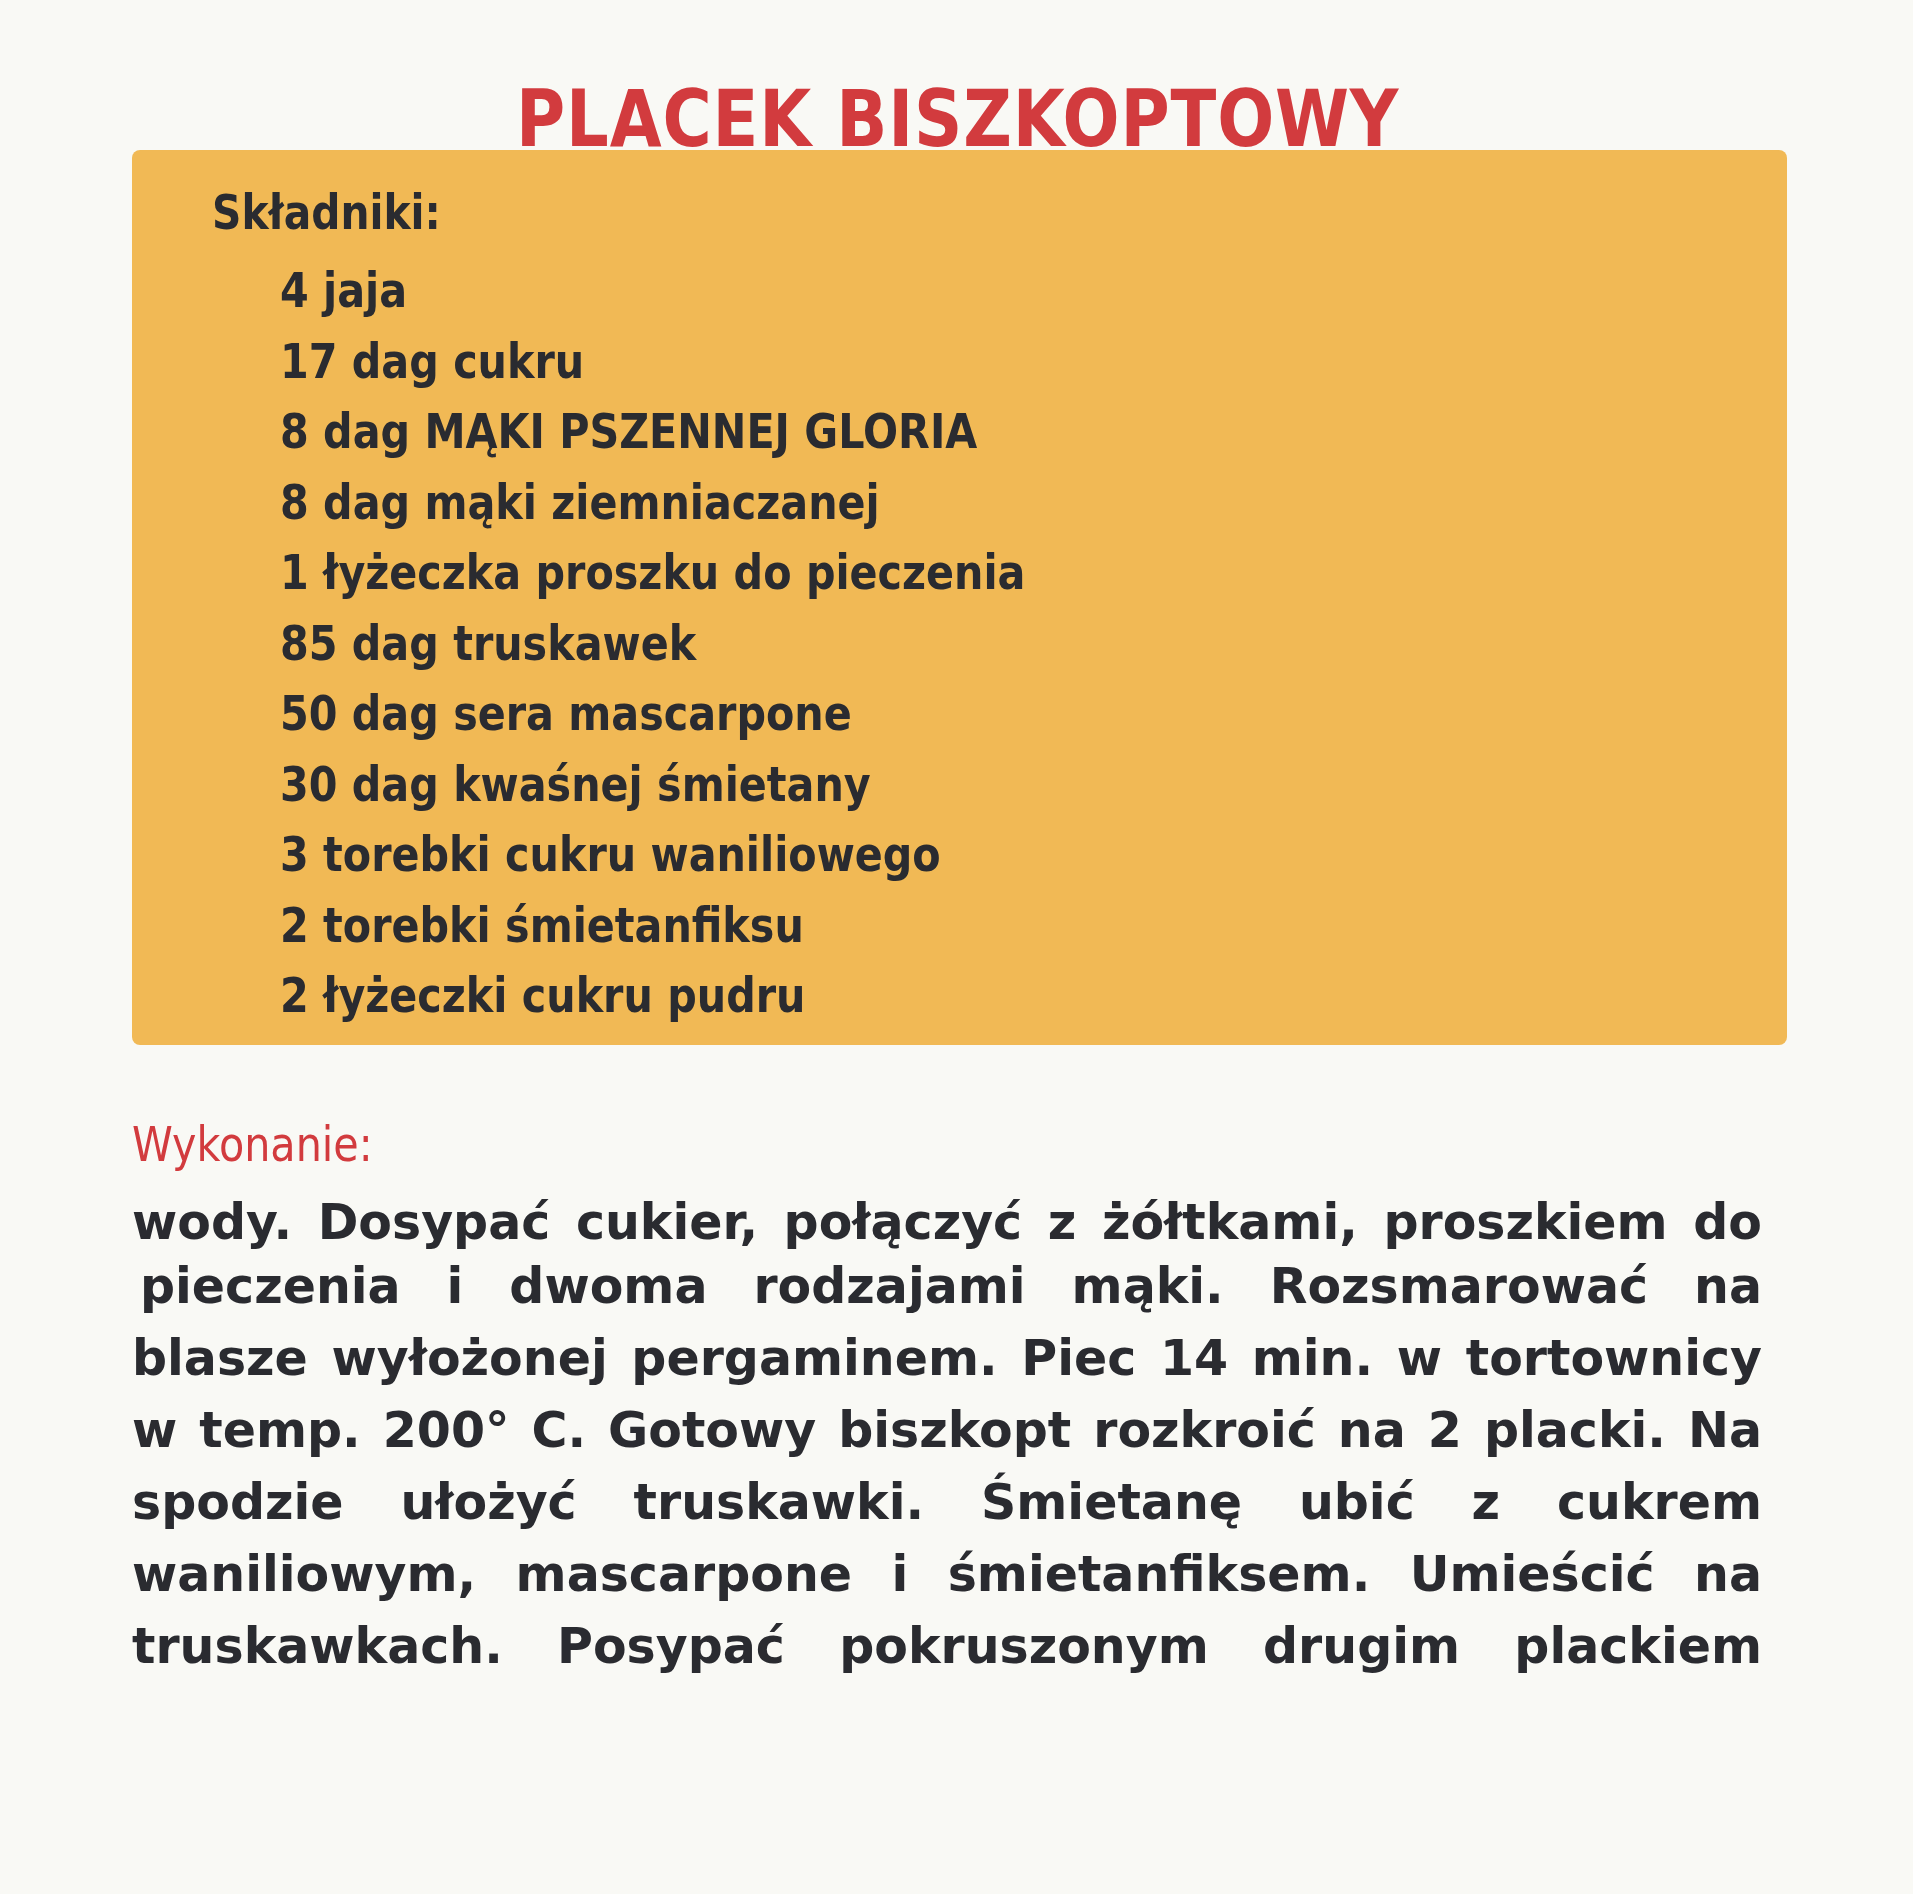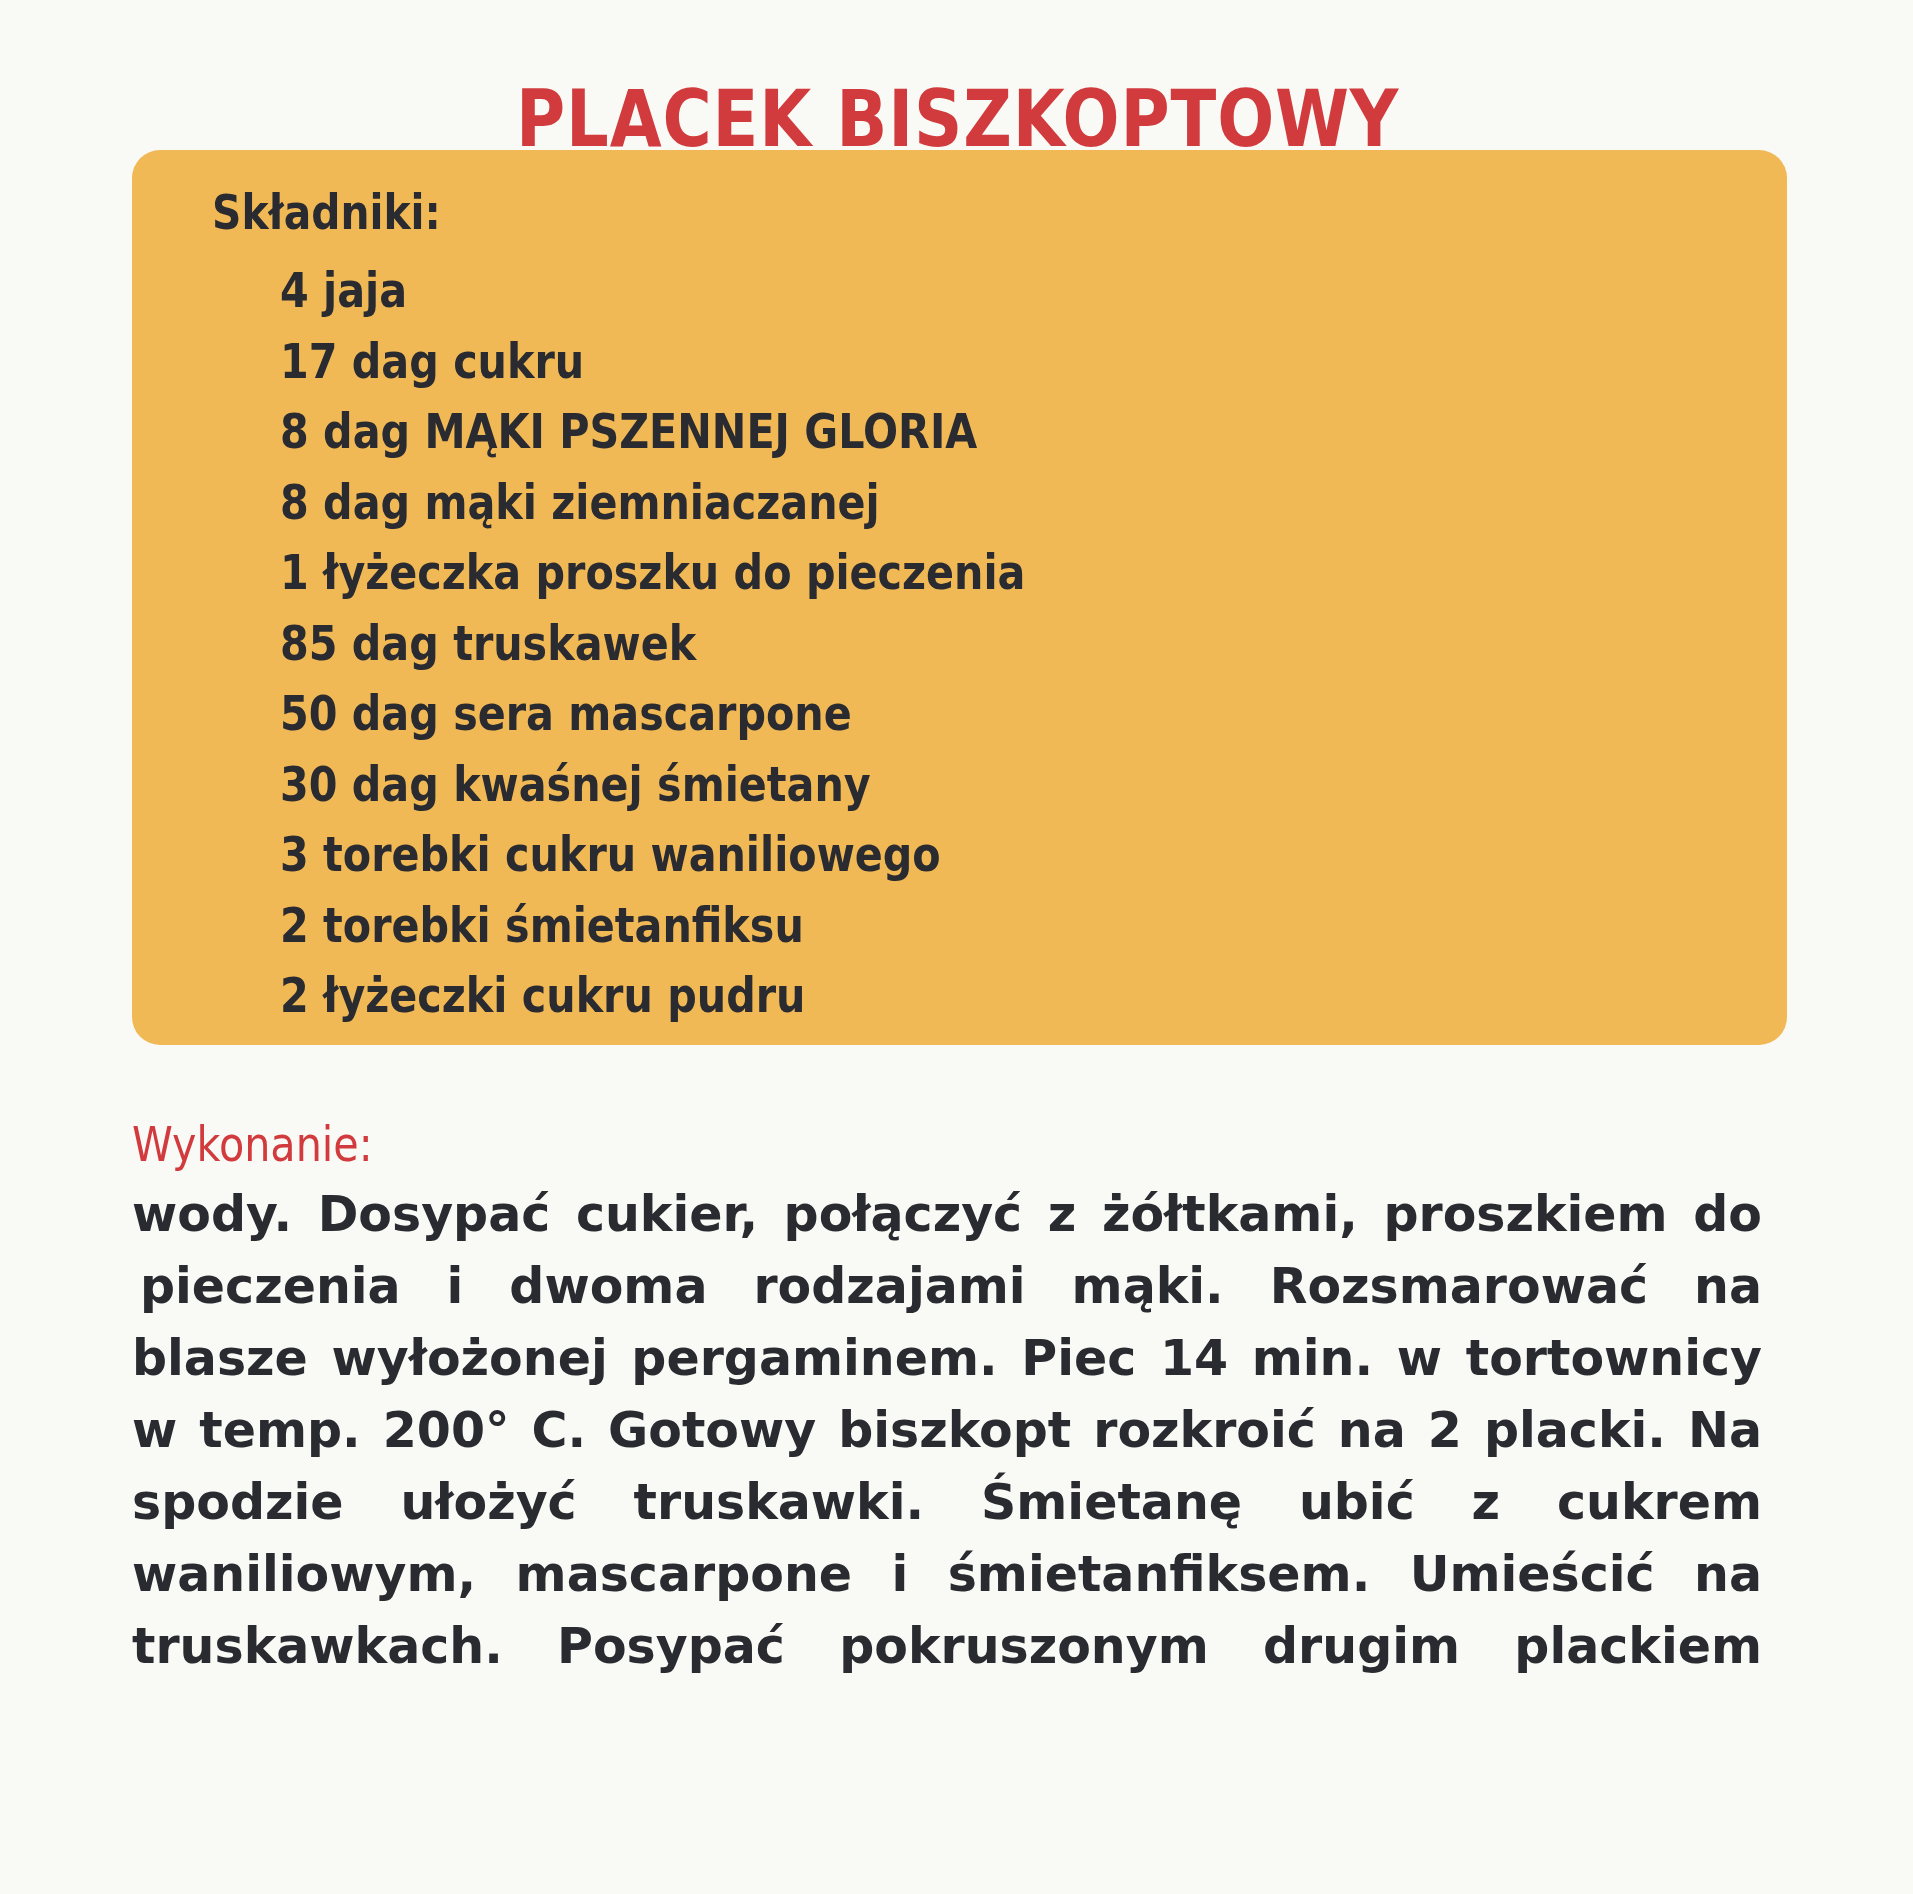--- a/index.html
+++ b/index.html
@@ -22,21 +22,21 @@
     color: #d23b3e;
     transform: scaleX(0.86);
     transform-origin: 965px 0;
     line-height: 1;
   }
   .ingredients-box {
     position: absolute;
     left: 132px; top: 150px;
     width: 1655px; height: 895px;
     background: #f1b955;
-    border-radius: 28px;
+    border-radius: 8px;
   }
   .ing-heading {
     position: absolute;
     left: 80px; top: 38px;
     font-size: 48px; font-weight: bold;
     transform: scaleX(0.85); transform-origin: 0 0;
     line-height: 1;
   }
   .ing-list {
     position: absolute;
@@ -102,21 +102,21 @@
     <li>3 torebki cukru waniliowego</li>
     <li>2 torebki śmietanfiksu</li>
     <li>2 łyżeczki cukru pudru</li>
   </ul>
 </div>
 
 <div class="steps-heading">Wykonanie:</div>
 
 <ul class="steps">
   <li>
-      <span class="line-text" style="display: block; width: 100%;">wody. Dosypać cukier, połączyć z żółtkami, proszkiem do</span>
+      <span class="line-text" style="display: block; width: 100%; margin-top: 8px;">wody. Dosypać cukier, połączyć z żółtkami, proszkiem do</span>
     </li>
   <li>
       <span class="line-text" style="display: block; width: 100%; margin-left: 8px;">pieczenia i dwoma rodzajami mąki. Rozsmarować na</span>
     </li>
   <li>
       <span class="line-text" style="display: block; width: 100%;">blasze wyłożonej pergaminem. Piec 14 min. w tortownicy</span>
     </li>
   <li>
       <span class="line-text" style="display: block; width: 100%;">w temp. 200° C. Gotowy biszkopt rozkroić na 2 placki. Na</span>
     </li>

